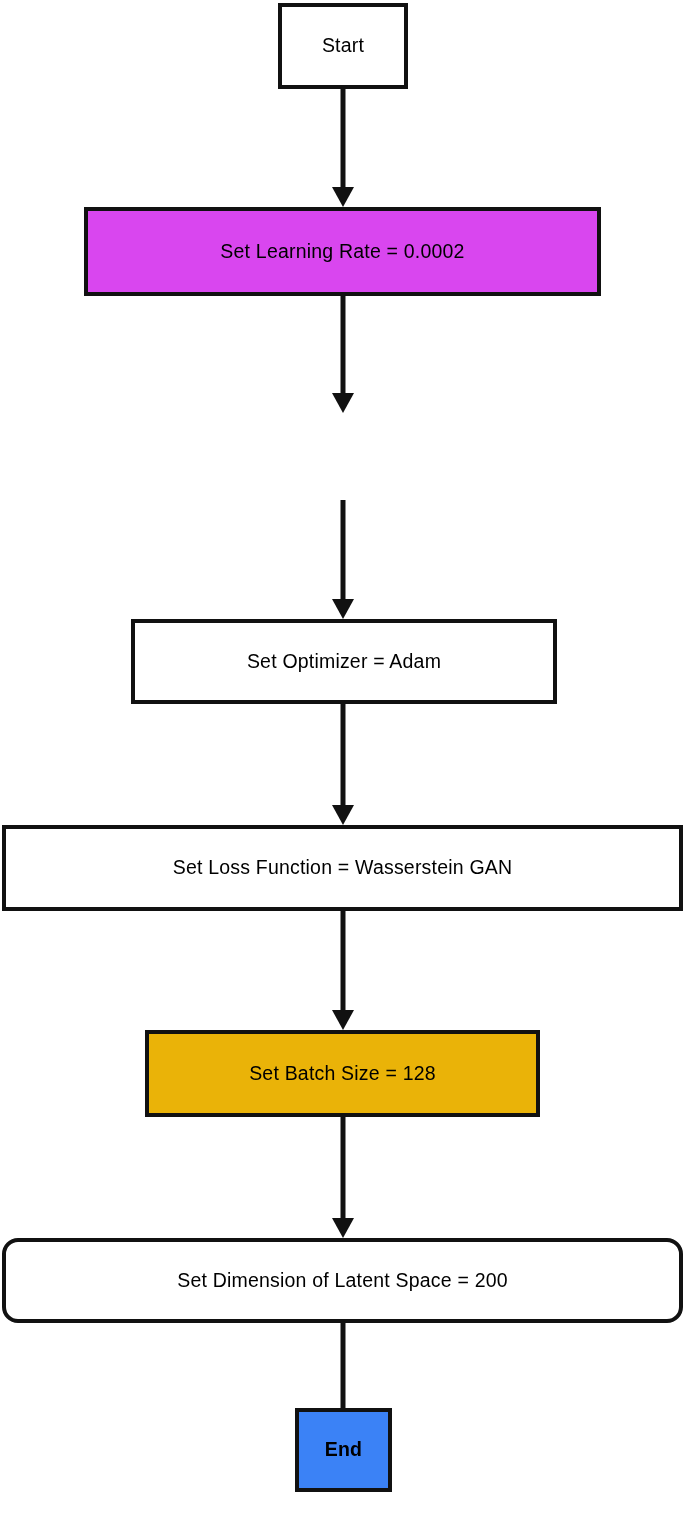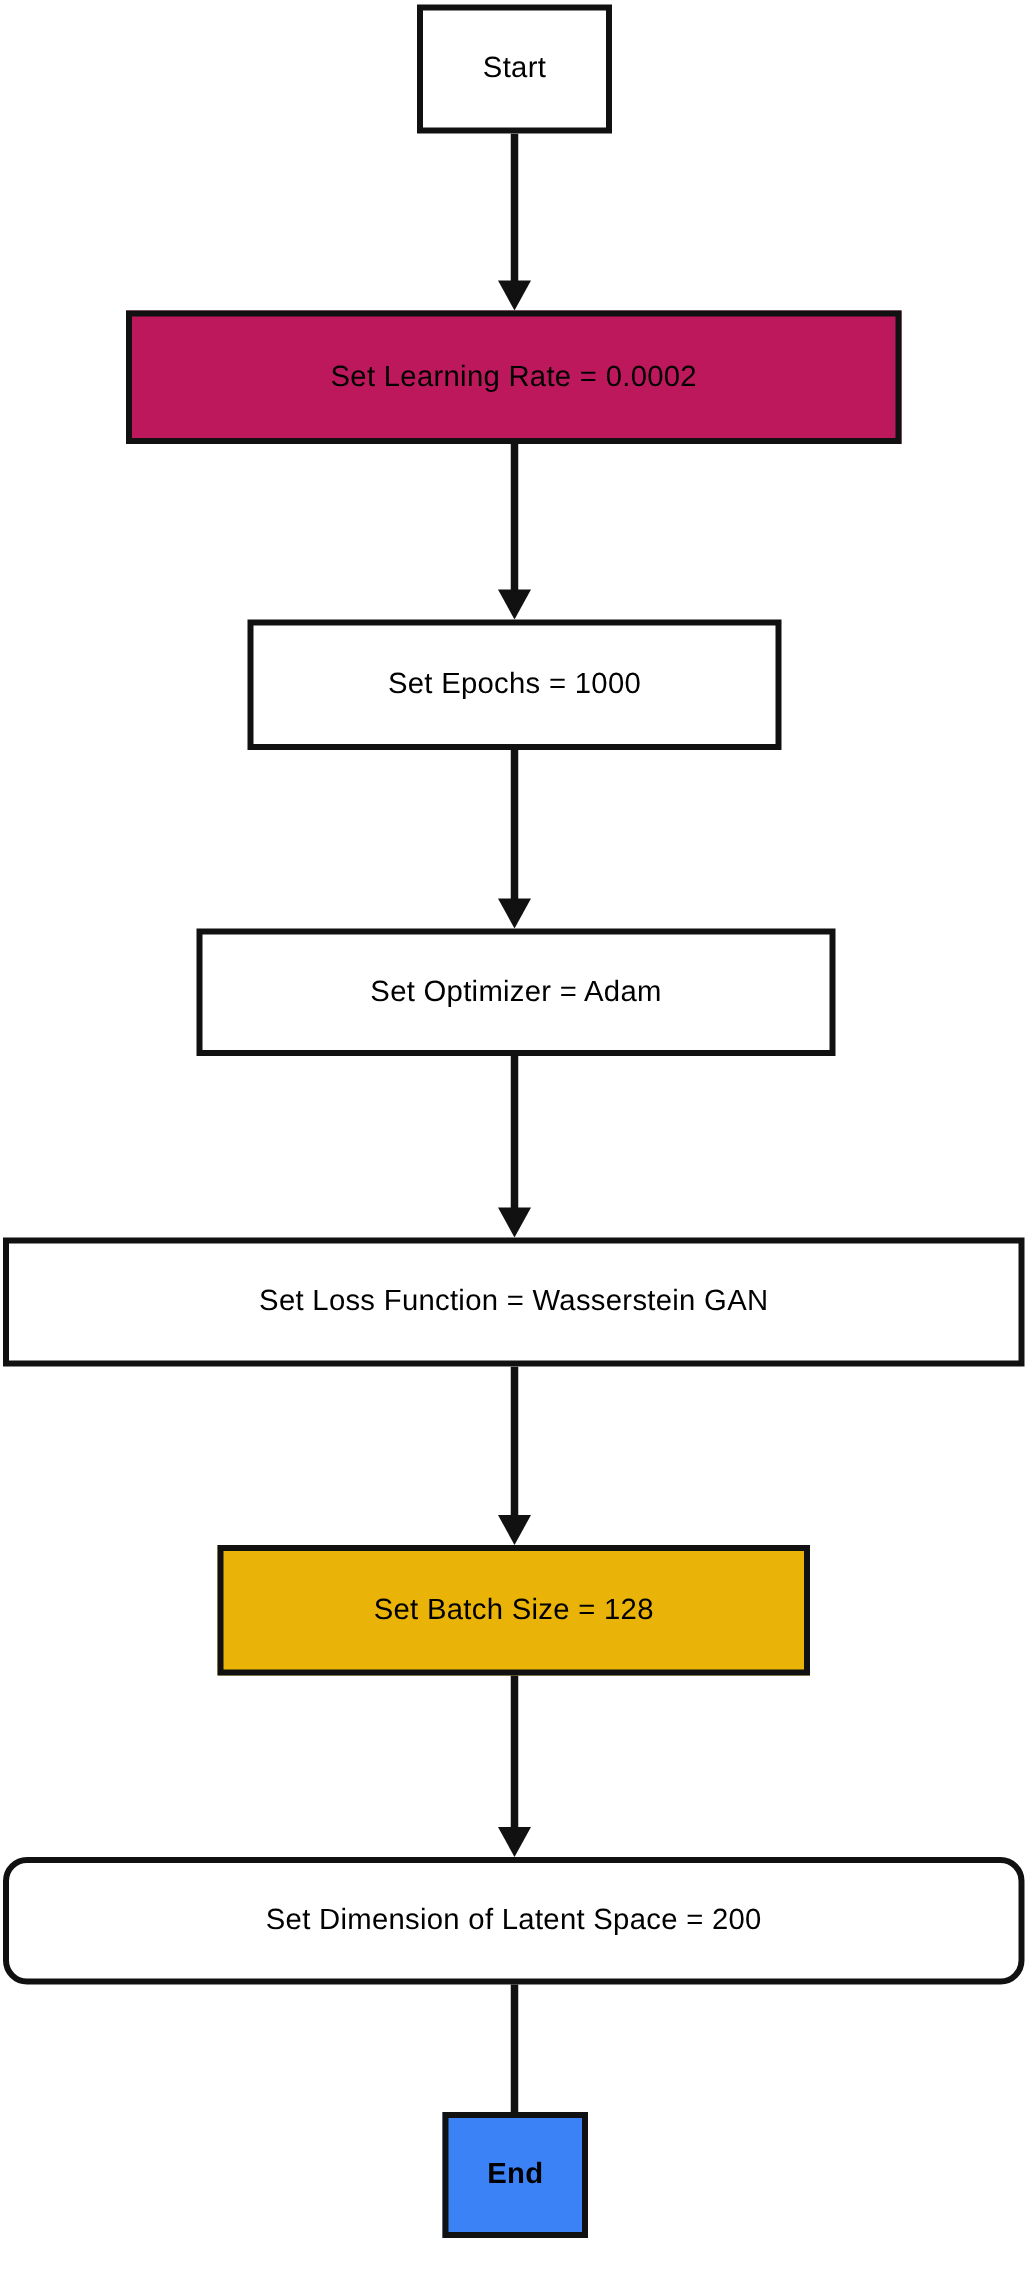--- a/index.html
+++ b/index.html
@@ -87,25 +87,22 @@
     </div>
     <div class="edge" style="left: 329px; top: 1323px; width: 28px; height: 117px;">
       <svg width="28" height="117" viewBox="0 0 28 117">
         <line x1="14" y1="0" x2="14" y2="101" stroke="#111111" stroke-width="5"></line>
         <polygon points="3,97 25,97 14,117" fill="#111111"></polygon>
       </svg>
     </div>
     <div class="node" style="left: 278px; top: 3px; width: 130px; height: 86px; background: rgb(255, 255, 255); border-color: rgb(17, 17, 17); border-width: 4px; color: rgb(0, 0, 0);">
       <span class="node-label">Start</span>
     </div>
-    <div class="node" style="left: 84px; top: 207px; width: 517px; height: 89px; background: #be185d; border-color: rgb(17, 17, 17); border-width: 4px; color: rgb(0, 0, 0);">
+    <div class="node" style="left: 84px; top: 207px; width: 517px; height: 89px; background: #d946ef; border-color: rgb(17, 17, 17); border-width: 4px; color: rgb(0, 0, 0);">
       <span class="node-label">Set Learning Rate = 0.0002</span>
-    </div>
-    <div class="node" style="left: 165px; top: 413px; width: 356px; height: 87px; background: rgb(255, 255, 255); border-color: rgb(17, 17, 17); border-width: 4px; color: rgb(0, 0, 0);">
-      <span class="node-label">Set Epochs = 1000</span>
     </div>
     <div class="node" style="left: 2px; top: 825px; width: 681px; height: 86px; background: rgb(255, 255, 255); border-color: rgb(17, 17, 17); border-width: 4px; color: rgb(0, 0, 0);">
       <span class="node-label">Set Loss Function = Wasserstein GAN</span>
     </div>
     <div class="node" style="left: 131px; top: 619px; width: 426px; height: 85px; background: rgb(255, 255, 255); border-color: rgb(17, 17, 17); border-width: 4px; color: rgb(0, 0, 0);">
       <span class="node-label">Set Optimizer = Adam</span>
     </div>
     <div class="node" style="left: 145px; top: 1030px; width: 395px; height: 87px; background: #eab308; border-color: rgb(17, 17, 17); border-width: 4px; color: rgb(0, 0, 0);">
       <span class="node-label">Set Batch Size = 128</span>
     </div>

